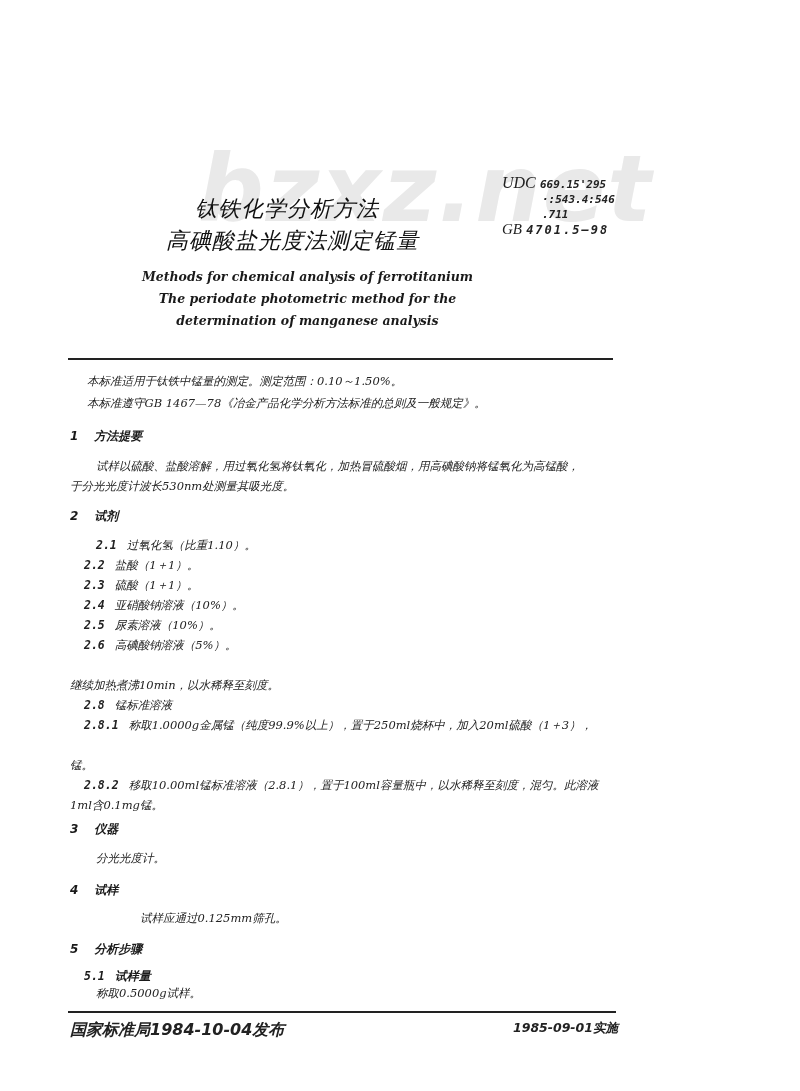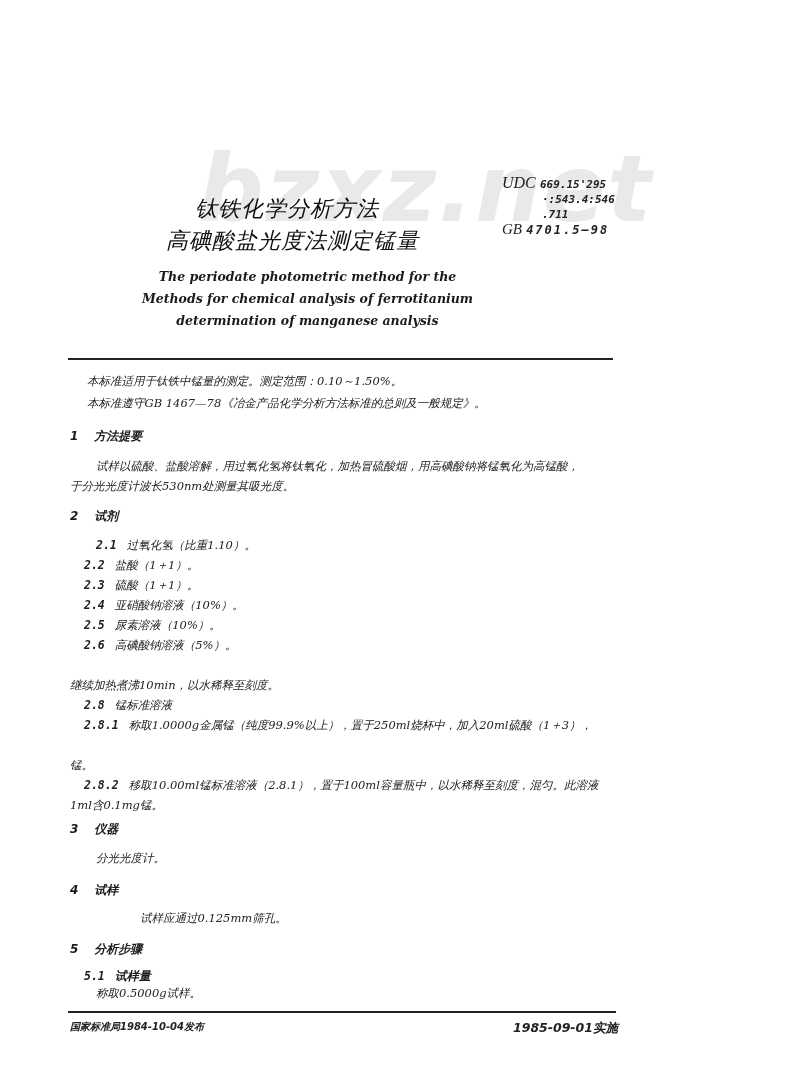--- a/index.html
+++ b/index.html
@@ -105,21 +105,21 @@
       font-family: "DejaVu Sans Mono", "Liberation Mono", monospace;
       font-weight: bold;
       font-size: 11.5px;
       display: inline-block;
       margin-right: 10px;
     }
     .footer-left {
       left: 70px; top: 1004px;
       font-family: "DejaVu Sans", "Liberation Sans", sans-serif;
       font-weight: bold;
-      font-size: 10px;
+      font-size: 16px;
       color: #222;
     }
     .footer-right {
       left: 513px; top: 1004px;
       font-family: "DejaVu Sans", "Liberation Sans", sans-serif;
       font-weight: bold;
       font-size: 12.5px;
       color: #222;
     }
   </style>
@@ -144,22 +144,22 @@
     <span class="row udc-indent">
       <span class="mono-bold">.711</span>
     </span>
     <span class="row">
       <span class="gb-label">GB</span>
       <span class="mono-bold" style="font-size:12px;letter-spacing:2px;">4701.5—98</span>
     </span>
   </div>
 
   <div class="abs en-title">
+    <div>Methods for chemical analysis of ferrotitanium</div>
     <div>The periodate photometric method for the</div>
-    <div>Methods for chemical analysis of ferrotitanium</div>
     <div>determination of manganese analysis</div>
   </div>
 
   <div class="rule rule-top"></div>
 
   <div class="para body-text" style="left:87px; top:358px;">本标准适用于钛铁中锰量的测定。测定范围：0.10～1.50%。</div>
   <div class="para body-text" style="left:87px; top:380px;">本标准遵守GB 1467—78《冶金产品化学分析方法标准的总则及一般规定》。</div>
 
   <div class="section-head" style="left:70px; top:412px;">
     <span class="num">1</span>

